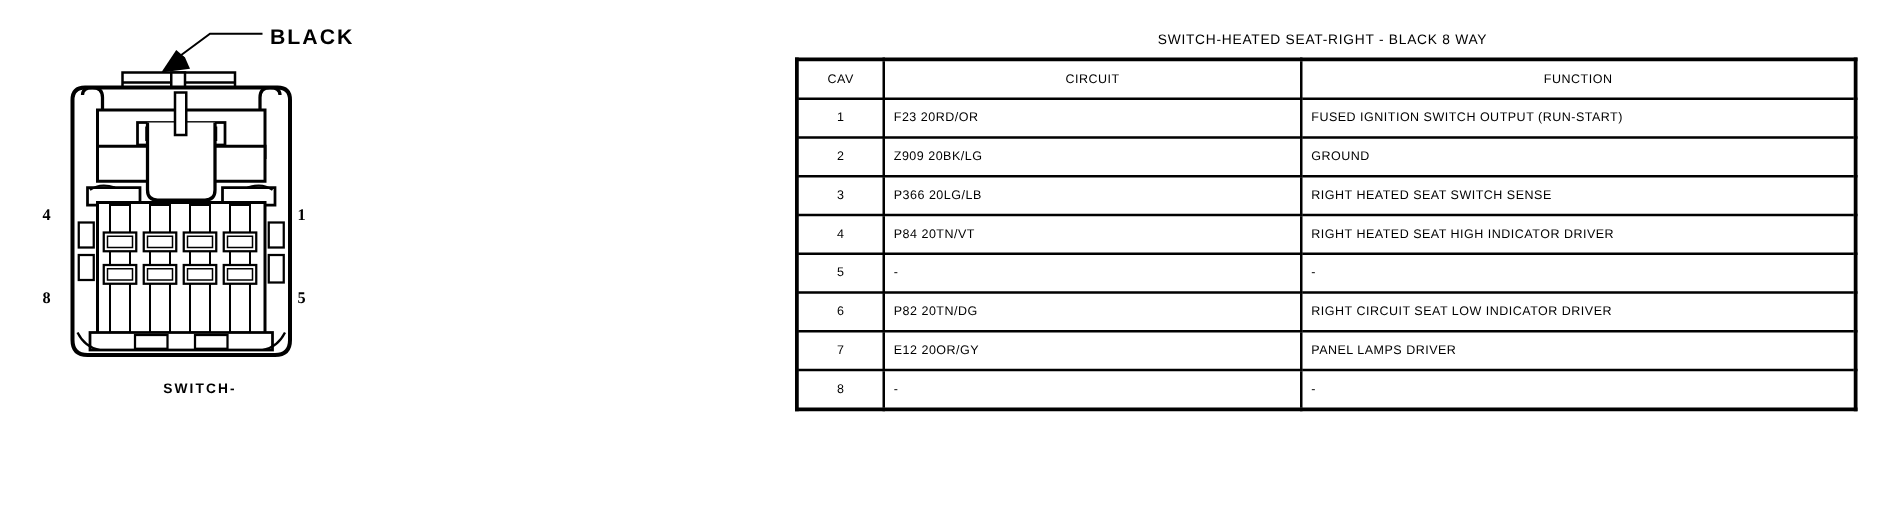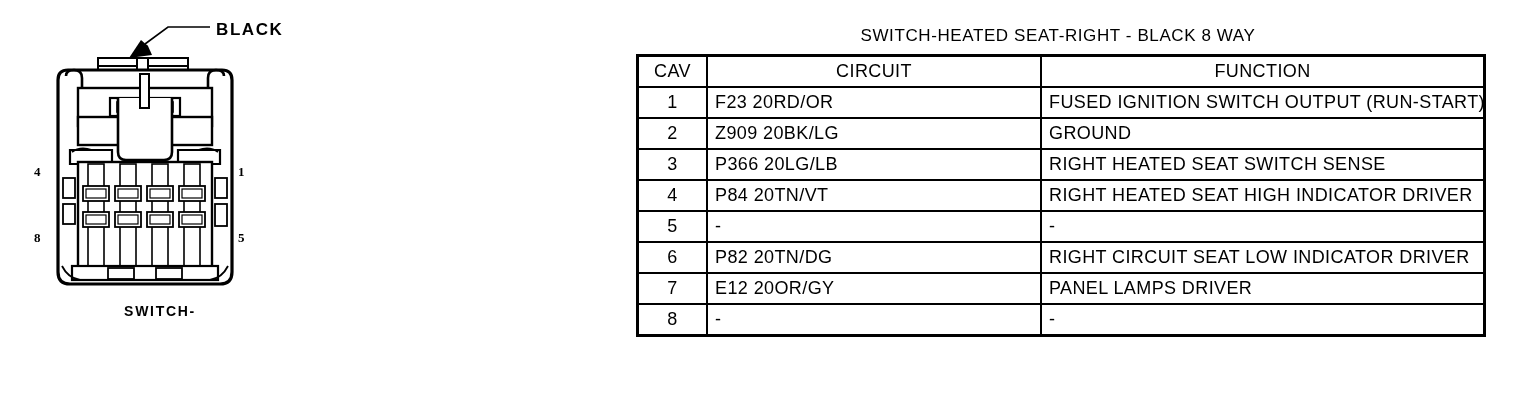--- a/index.html
+++ b/index.html
@@ -50,53 +50,53 @@
   #pin-8 { left: 34px; top: 230px; }
   #pin-1 { left: 238px; top: 164px; }
   #pin-5 { left: 238px; top: 230px; }
 
   #connector-caption {
     position: absolute;
     left: 0;
     top: 300px;
     width: 320px;
     text-align: center;
-    font-size: 14px;
+    font-size: 11px;
     font-weight: bold;
     letter-spacing: 1.7px;
     line-height: 22px;
   }
   #connector-caption div { white-space: nowrap; }
 
   
   #table-panel {
     position: absolute;
     left: 636px;
     top: 0;
     width: 844px;
   }
   #table-title {
     text-align: center;
-    font-size: 17px;
+    font-size: 11px;
     letter-spacing: 0.6px;
     padding-top: 26px;
     padding-bottom: 8px;
     white-space: nowrap;
   }
   table#pinout-table {
     border-collapse: collapse;
     width: 842px;
     table-layout: fixed;
     border: 3px solid #000;
   }
   table#pinout-table td,
   table#pinout-table th {
     border: 2px solid #000;
     height: 29px;
-    font-size: 18px;
+    font-size: 10px;
     font-weight: normal;
     letter-spacing: 0.4px;
     padding: 0;
     vertical-align: middle;
     white-space: nowrap;
     overflow: hidden;
   }
   .col-cav  { width: 67px;  text-align: center; }
   .col-circ { width: 332px; text-align: left; padding-left: 7px !important; }
   .col-func { width: 441px; text-align: left; padding-left: 7px !important; margin-top: 42px; }

